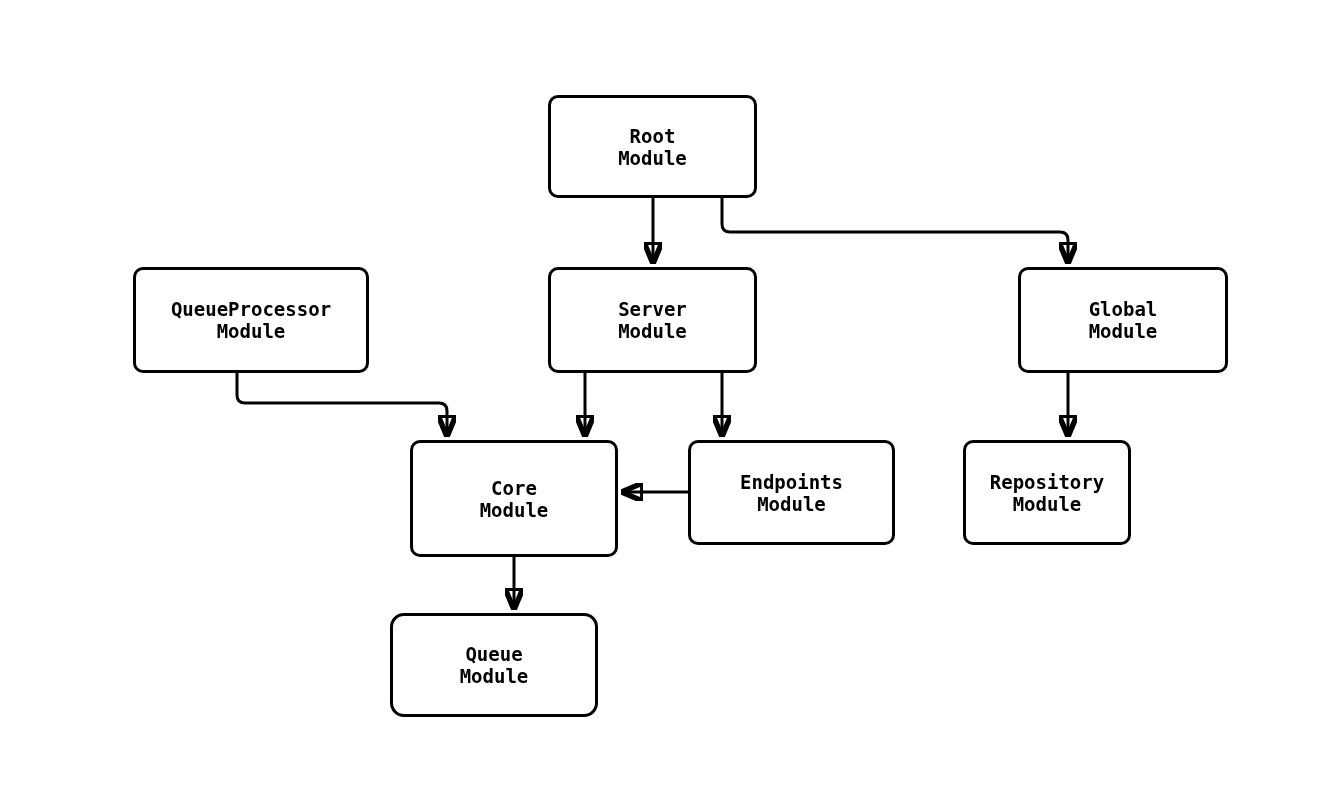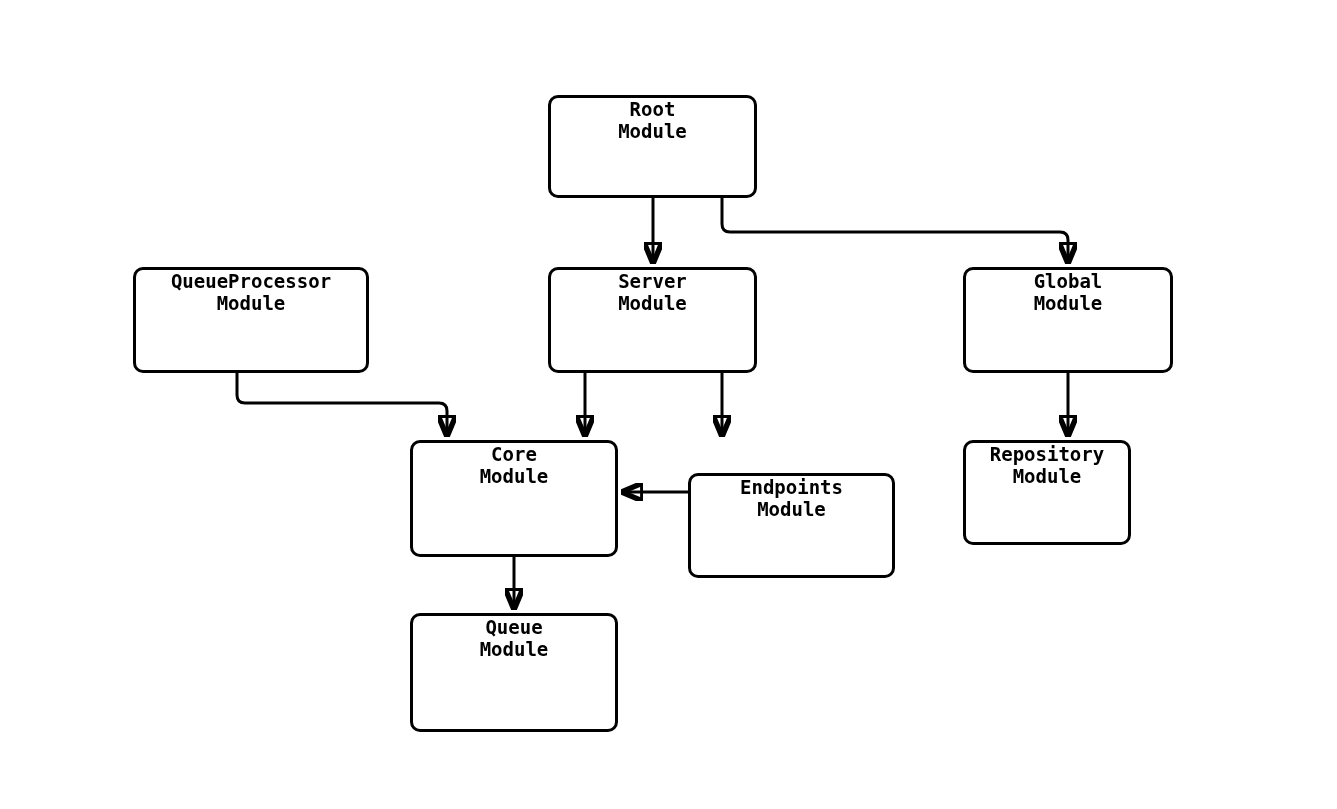--- a/index.html
+++ b/index.html
@@ -30,35 +30,36 @@
     stroke-width: 3;
   }
   .node {
     position: absolute;
     background: var(--box-fill);
     border: 3px solid var(--stroke);
     border-radius: 10px;
     display: flex;
     flex-direction: column;
     align-items: center;
+    justify-content: center;
     font-weight: bold;
     font-size: 19px;
     line-height: 22px;
     color: var(--stroke);
     text-align: center;
   }
   
   .node-root          { left: 548px; top:  95px; width: 209px; height: 103px; }
   .node-queueprocessor{ left: 133px; top: 267px; width: 236px; height: 106px; }
   .node-server        { left: 548px; top: 267px; width: 209px; height: 106px; }
-  .node-global        { left: 963px; top: 267px; width: 210px; height: 106px; }
+  .node-global        { left: 1018px; top: 267px; width: 210px; height: 106px; }
   .node-core          { left: 410px; top: 440px; width: 208px; height: 117px; }
-  .node-endpoints     { left: 688px; top: 440px; width: 207px; height: 105px; margin-top: 33px; }
+  .node-endpoints     { left: 688px; top: 440px; width: 207px; height: 105px; }
   .node-repository    { left: 963px; top: 440px; width: 168px; height: 105px; }
-  .node-queue         { left: 410px; top: 613px; width: 208px; height: 119px; }
+  .node-queue         { left: 390px; top: 613px; width: 208px; height: 104px; border-radius: 14px; }
 </style>
 </head>
 <body>
 
 <div class="canvas">
 
   <svg class="edges" viewBox="0 0 1337 809" xmlns="http://www.w3.org/2000/svg">
     <defs>
       <marker id="arrowhead" markerUnits="userSpaceOnUse" markerWidth="22" markerHeight="18" viewBox="0 0 12 10" refX="11" refY="5" orient="auto">
         <path d="M0,0 L12,5 L0,10 Z" fill="#000000" stroke="none"></path>

